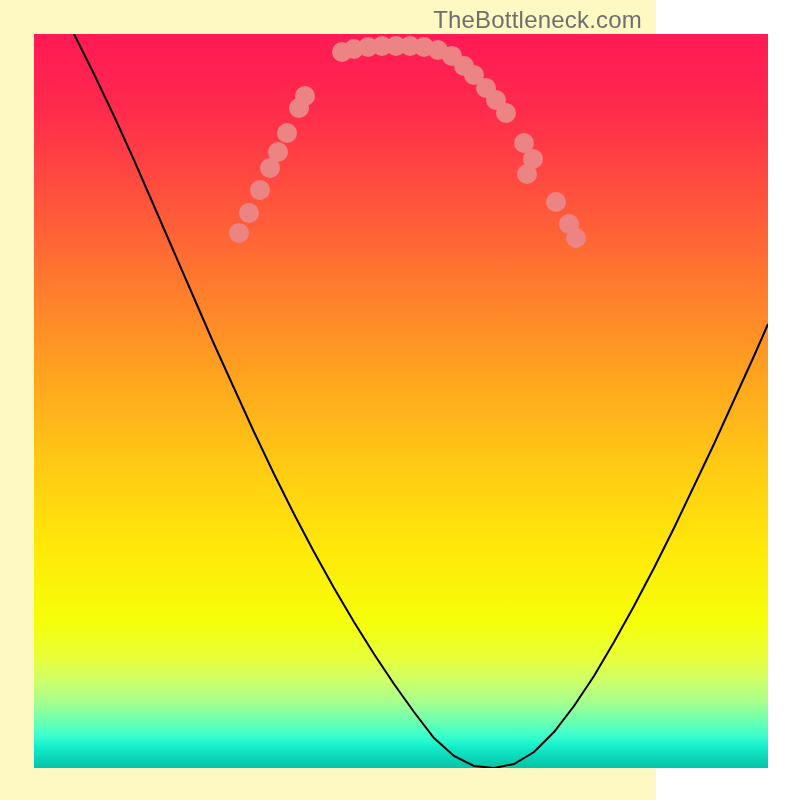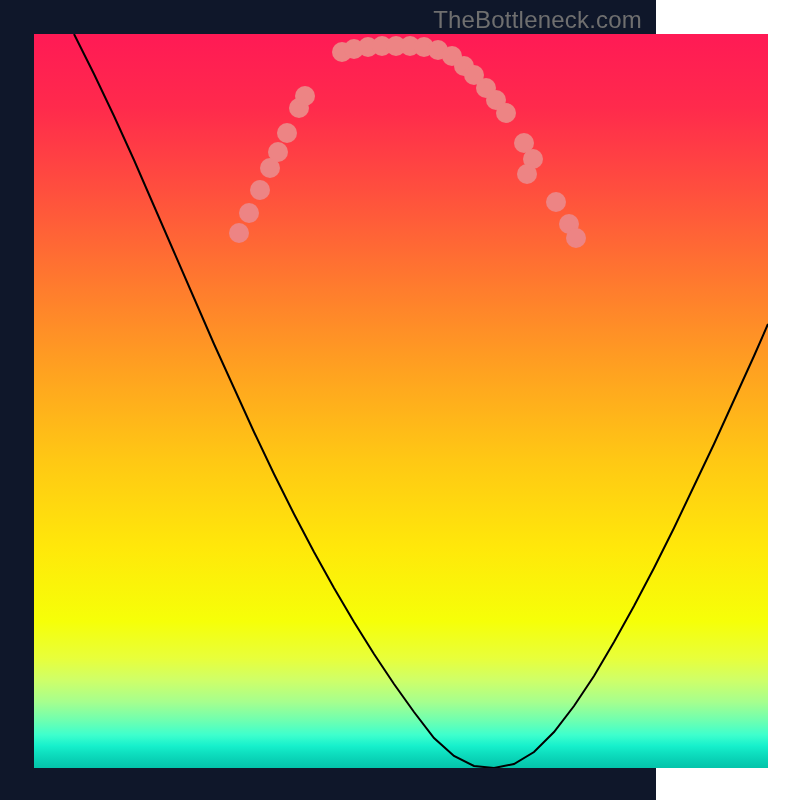--- a/index.html
+++ b/index.html
@@ -7,21 +7,21 @@
     padding: 0;
     width: 800px;
     height: 800px;
     overflow: hidden;
     font-family: Arial, Helvetica, sans-serif;
   }
   .frame {
     position: relative;
     width: 656px;
     height: 800px;
-    background: #0f172a;
+    background: #fef9c3;
   }
   .plot-bg {
     position: absolute;
     left: 34px;
     top: 34px;
     width: 734px;
     height: 734px;
     background: linear-gradient(
       to bottom,
       #ff1a55 0%,

